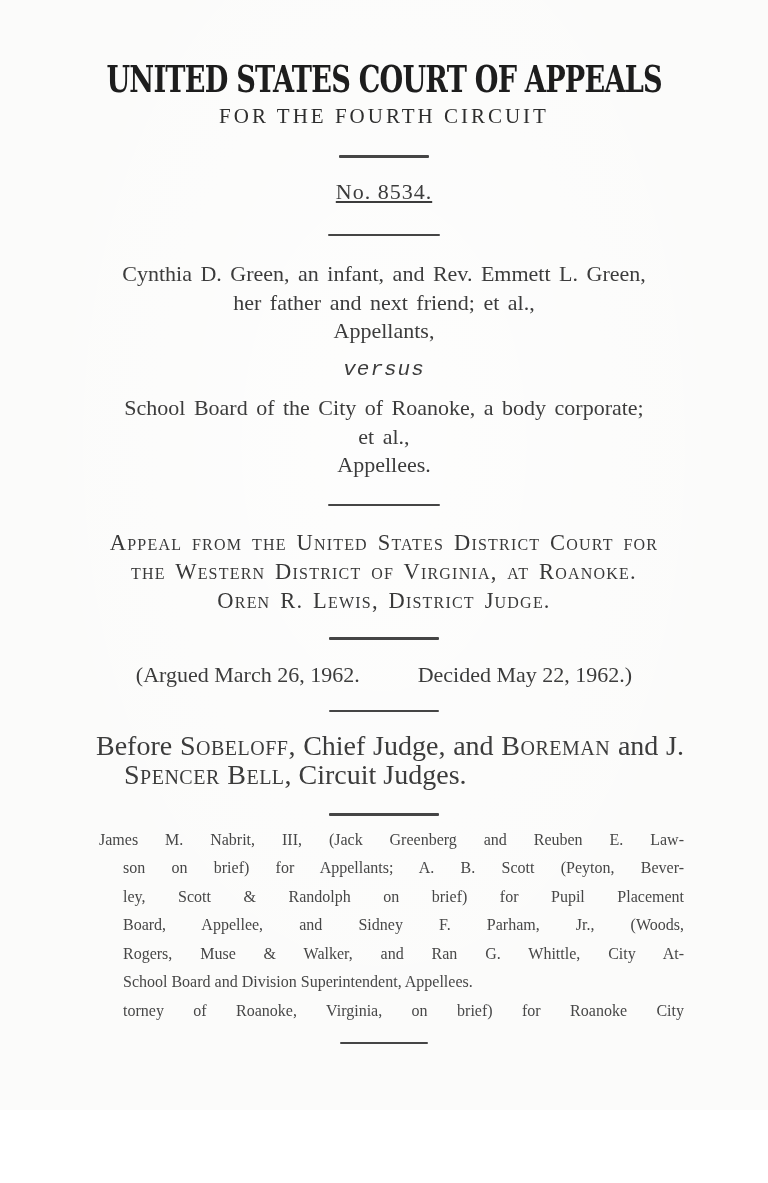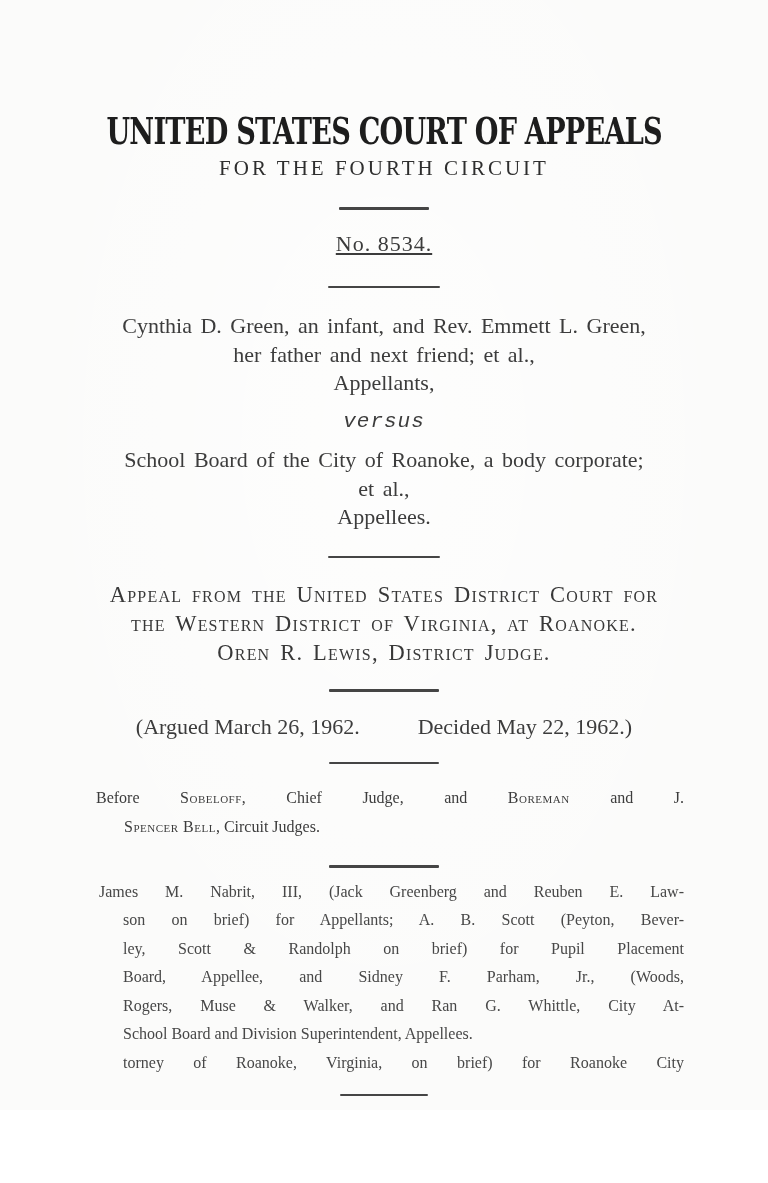--- a/index.html
+++ b/index.html
@@ -10,21 +10,21 @@
     position: relative;
     width: 768px;
     height: 1110px;
     background:
       radial-gradient(ellipse at 50% 40%, rgba(255,255,255,0.6), rgba(0,0,0,0) 70%),
       #fbfbfa;
     color: #3c3c3c;
     font-family: "Liberation Serif", serif;
     overflow: hidden;
     box-sizing: border-box;
-    padding-top: 112px;
+    padding-top: 60px;
   }
   .center { text-align: center; }
 
   .court-title {
     display: block;
     text-align: center;
     font-family: "DejaVu Serif", serif;
     font-weight: 700;
     font-size: 34px;
     line-height: 38px;
@@ -98,21 +98,21 @@
     margin-top: 22px;
     font-size: 22px;
     display: flex;
     justify-content: center;
     align-items: baseline;
   }
   .dates-gap { display: inline-block; width: 58px; }
 
   .panel {
     margin: 20px 84px 12px 96px;
-    font-size: 16px;
+    font-size: 28px;
     line-height: 28.5px;
   }
   .panel .just {
     text-align: justify;
     text-align-last: justify;
   }
   .panel .cont { padding-left: 28px; }
   .sc { font-variant: small-caps; letter-spacing: 0.5px; }
 
   .counsel {

